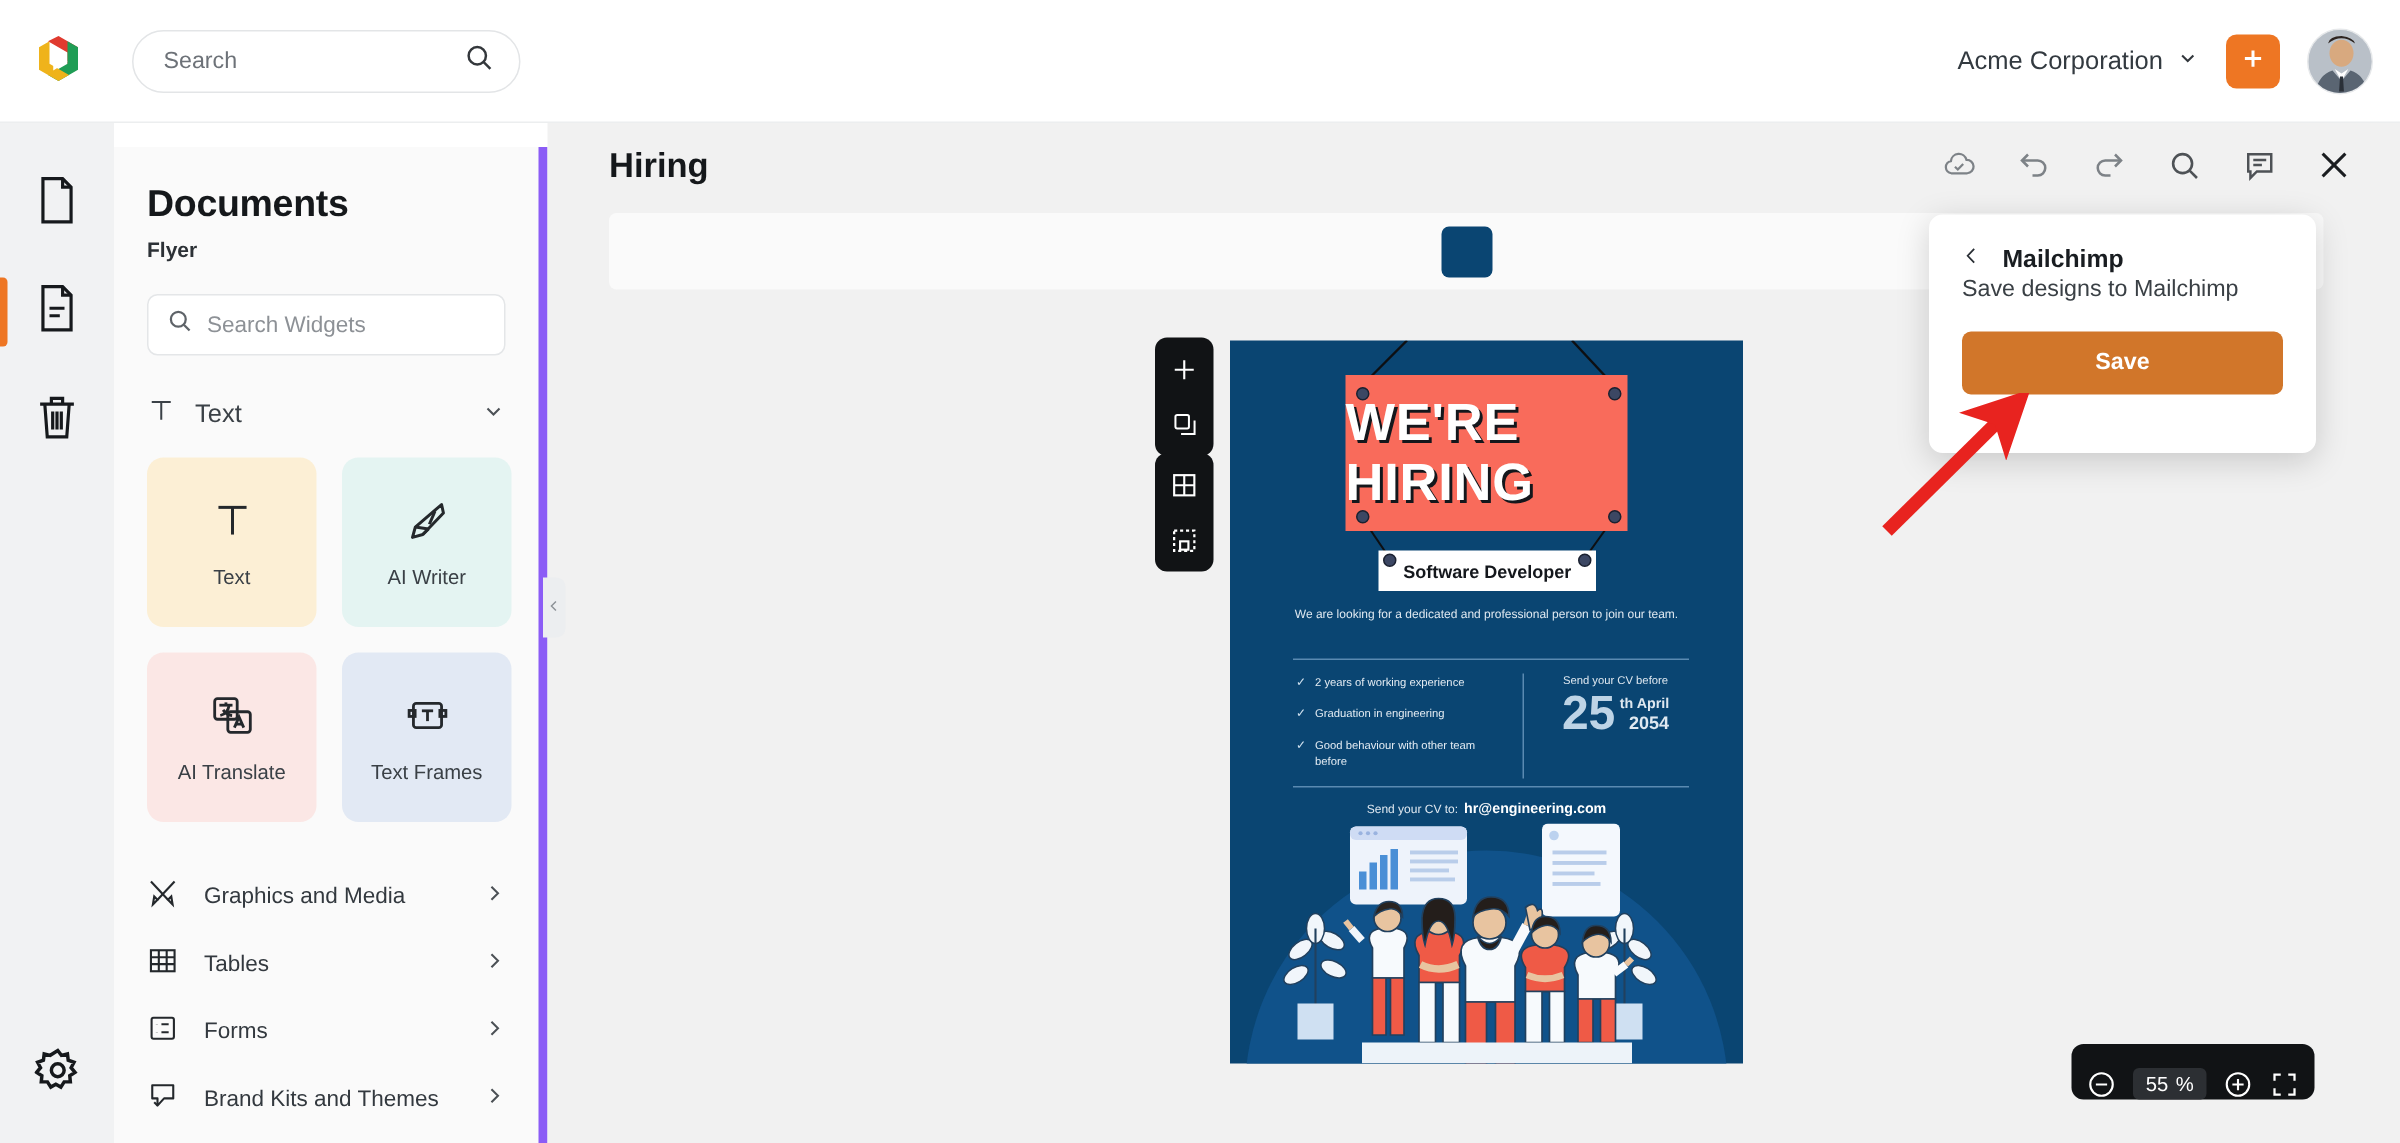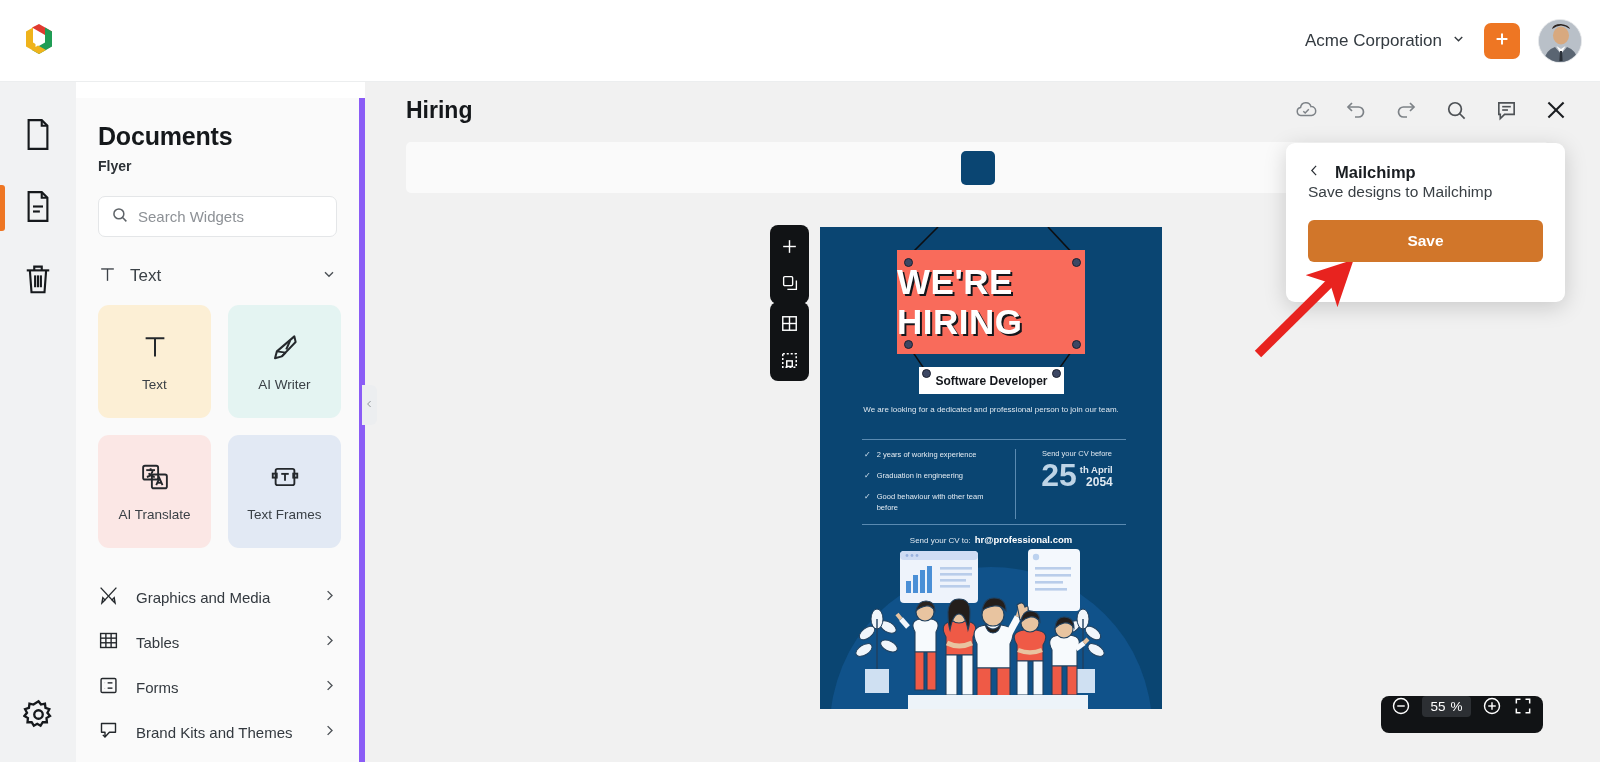--- a/index.html
+++ b/index.html
@@ -206,41 +206,41 @@
     font-size: 8px; color: #dfe8f0;
   }
   .f-mail b { font-size: 9.5px; color: #fff; margin-left: 4px; }
   .f-arc {
     position: absolute; left: 10px; top: 340px; width: 322px; height: 230px;
     background: #10528a; border-radius: 161px 161px 0 0;
   }
 
   
   .mc-popup {
-    position: absolute; left: 1286px; top: 143px; width: 279px; height: 159px;
+    position: absolute; left: 1286px; top: 143px; width: 258px; height: 159px;
     background: #fff; border-radius: 9px; z-index: 9;
     box-shadow: 0 5px 22px rgba(0,0,0,.17); padding: 19px 22px 0 22px;
   }
   .mc-head { display: flex; align-items: center; gap: 14px; }
   .mc-back { color: #2a2f35; font-size: 16px; cursor: pointer; }
   .mc-title { font-size: 16.5px; font-weight: bold; color: #191d21; }
   .mc-desc { font-size: 15.5px; color: #3a4045; }
   .mc-save {
     margin-top: 19px; width: 100%; height: 42px; background: #d1762a;
     border: none; border-radius: 6px; color: #fff; font-size: 15.5px;
     font-weight: bold; cursor: pointer; font-family: "Liberation Sans", sans-serif;
   }
 
   
   .red-arrow { position: absolute; left: 1245px; top: 262px; z-index: 11; pointer-events: none; }
 
   
   .zoombar {
     position: absolute; left: 1381px; top: 696px; width: 162px; height: 37px;
-    background: #111315; border-radius: 8px; display: flex; align-items: flex-start;
+    background: #111315; border-radius: 8px; display: flex; align-items: flex-end;
     justify-content: center; gap: 11px; z-index: 8;
   }
   .zoombar .zb-btn {
     width: 20px; height: 20px; display: flex; align-items: center;
     justify-content: center; color: #fff; cursor: pointer; background: none; border: none;
   }
   .zoom-val {
     background: #2c2f33; border-radius: 4px; padding: 3px 8px;
     font-size: 13.5px; color: #fff; display: flex; gap: 5px; cursor: pointer;
   }
@@ -254,20 +254,29 @@
 
     <div class="brand-logo">
       <svg width="40" height="40" viewBox="0 0 40 40">
         <path d="M20 3 L33 10.5 L33 25 L26 29 L26 14 L13 6.5 Z" fill="#e03a2f"></path>
         <path d="M33 10.5 L33 25.5 L20 33 L13 29 L26 21.5 L26 6.5 Z" fill="#1f9d55"></path>
         <path d="M20 33 L7 25.5 L7 10.5 L14 6.5 L14 21.5 L27 29 Z" fill="#efb31b"></path>
         <path d="M16.5 14 L26 20 L16.5 26 Z" fill="#ffffff"></path>
       </svg>
     </div>
 
+    <div class="global-search">
+      <input value="" placeholder="Search" style="">
+      <span>
+        <svg width="21" height="21" viewBox="0 0 24 24" fill="none" stroke="#34383c" stroke-width="1.9">
+          <circle cx="10.5" cy="10.5" r="6.6"></circle>
+            <line x1="15.4" y1="15.4" x2="20.5" y2="20.5"></line>
+        </svg>
+      </span>
+    </div>
 
     <div class="topbar-right">
       <div class="org-switcher">
         <span>Acme Corporation</span>
         <span>
           <svg width="15" height="15" viewBox="0 0 24 24" fill="none" stroke="#33383d" stroke-width="2.2">
             <polyline points="6,9.5 12,15.5 18,9.5"></polyline>
           </svg>
         </span>
       </div>
@@ -632,21 +641,21 @@
         <div class="f-date-row">
           <span class="f-day">25</span>
           <span>
             <div class="f-mon">th April</div>
             <div class="f-yr">2054</div>
           </span>
         </div>
       </div>
 
       <div class="f-mail">
-        <span>Send your CV to:</span><b>hr@professional.com</b>
+        <span>Send your CV to:</span><b>hr@engineering.com</b>
       </div>
 
       <div class="f-arc"></div>
 
       <svg width="342" height="160" style="position:absolute;left:0;top:322px;">
 
         <rect x="80" y="2" width="78" height="52" rx="4" fill="#eef3fb"></rect>
         <rect x="80" y="2" width="78" height="9" rx="4" fill="#cfdcf4"></rect>
         <circle cx="87" cy="6.5" r="1.4" fill="#9ab3df"></circle>
           <circle cx="92" cy="6.5" r="1.4" fill="#9ab3df"></circle>

